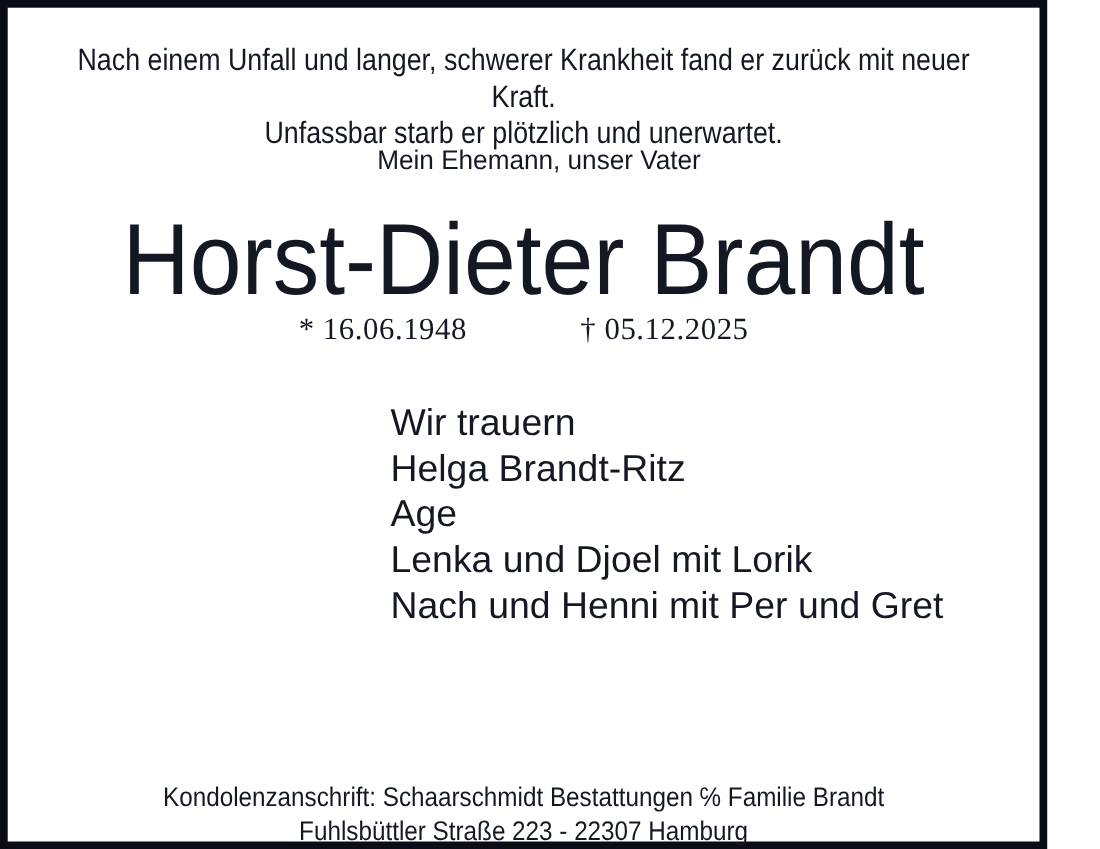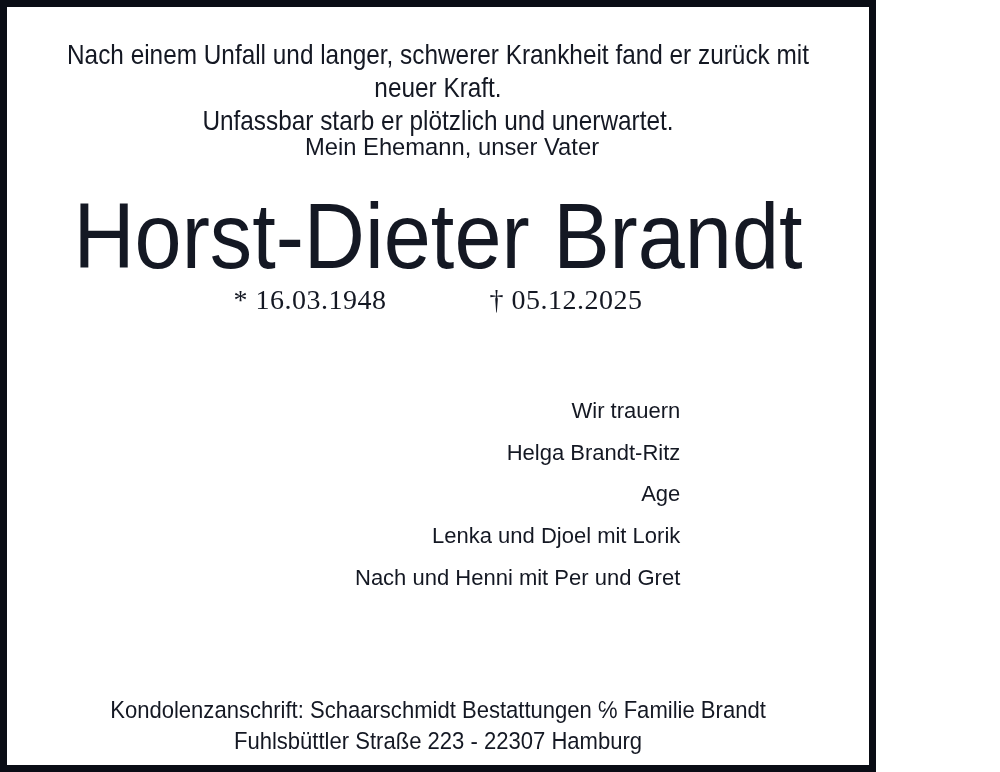--- a/index.html
+++ b/index.html
@@ -3,21 +3,21 @@
 <meta charset="utf-8">
 <style>
   :root{
     --ink:#141823;
     --frame:#0a0d15;
     --paper:#ffffff;
   }
   *{margin:0;padding:0;box-sizing:border-box;}
   html,body{width:1000px;height:772px;overflow:hidden;background:var(--paper);}
   .page{
-    position:relative;width:876px;height:772px;background:var(--paper);
+    position:relative;width:952px;height:772px;background:var(--paper);
     color:var(--ink);
     font-family:"Liberation Sans","DejaVu Sans",sans-serif;
   }
   .frame{
     position:absolute;inset:0;border:7px solid var(--frame);pointer-events:none;
   }
   .center{width:100%;text-align:center;}
   .line{transform-origin:50% 50%;}
   
   .intro{position:absolute;top:38px;left:0;font-size:28px;line-height:33px;}
@@ -33,23 +33,23 @@
   }
   .name .line{transform:scaleX(.92);}
   
   .dates{
     position:absolute;top:284px;left:0;width:100%;
     display:flex;justify-content:center;gap:103px;
     font-family:"Liberation Serif","DejaVu Serif",serif;
     font-size:28px;line-height:32px;letter-spacing:.5px;
   }
   
-  .mourners{position:absolute;left:355px;top:390px;font-size:22px;line-height:41.7px;text-align:right;}
+  .mourners{position:absolute;left:355px;top:364px;font-size:34px;line-height:41.7px;}
   
-  .condolence{position:absolute;top:694px;left:0;font-size:24.5px;line-height:31px;}
+  .condolence{position:absolute;top:710px;left:0;font-size:24.5px;line-height:31px;}
   .condolence .line{transform:scaleX(.9);}
 </style>
 </head>
 <body>
 
 <div class="page">
   <div class="frame"></div>
 
   <div class="intro center">
     <div class="line">Nach einem Unfall und langer, schwerer Krankheit fand er zurück mit neuer Kraft.</div>
@@ -58,21 +58,21 @@
 
   <div class="relation center">
     <div class="line">Mein Ehemann, unser Vater</div>
   </div>
 
   <div class="name center">
     <div class="line">Horst-Dieter Brandt</div>
   </div>
 
   <div class="dates">
-    <span>* 16.03.1948</span>
+    <span>* 16.06.1948</span>
     <span>† 05.12.2025</span>
   </div>
 
   <div class="mourners">
     <div>Wir trauern</div>
     <div>Helga Brandt-Ritz</div>
     <div>Age</div>
     <div>Lenka und Djoel mit Lorik</div>
     <div>Nach und Henni mit Per und Gret</div>
   </div>

